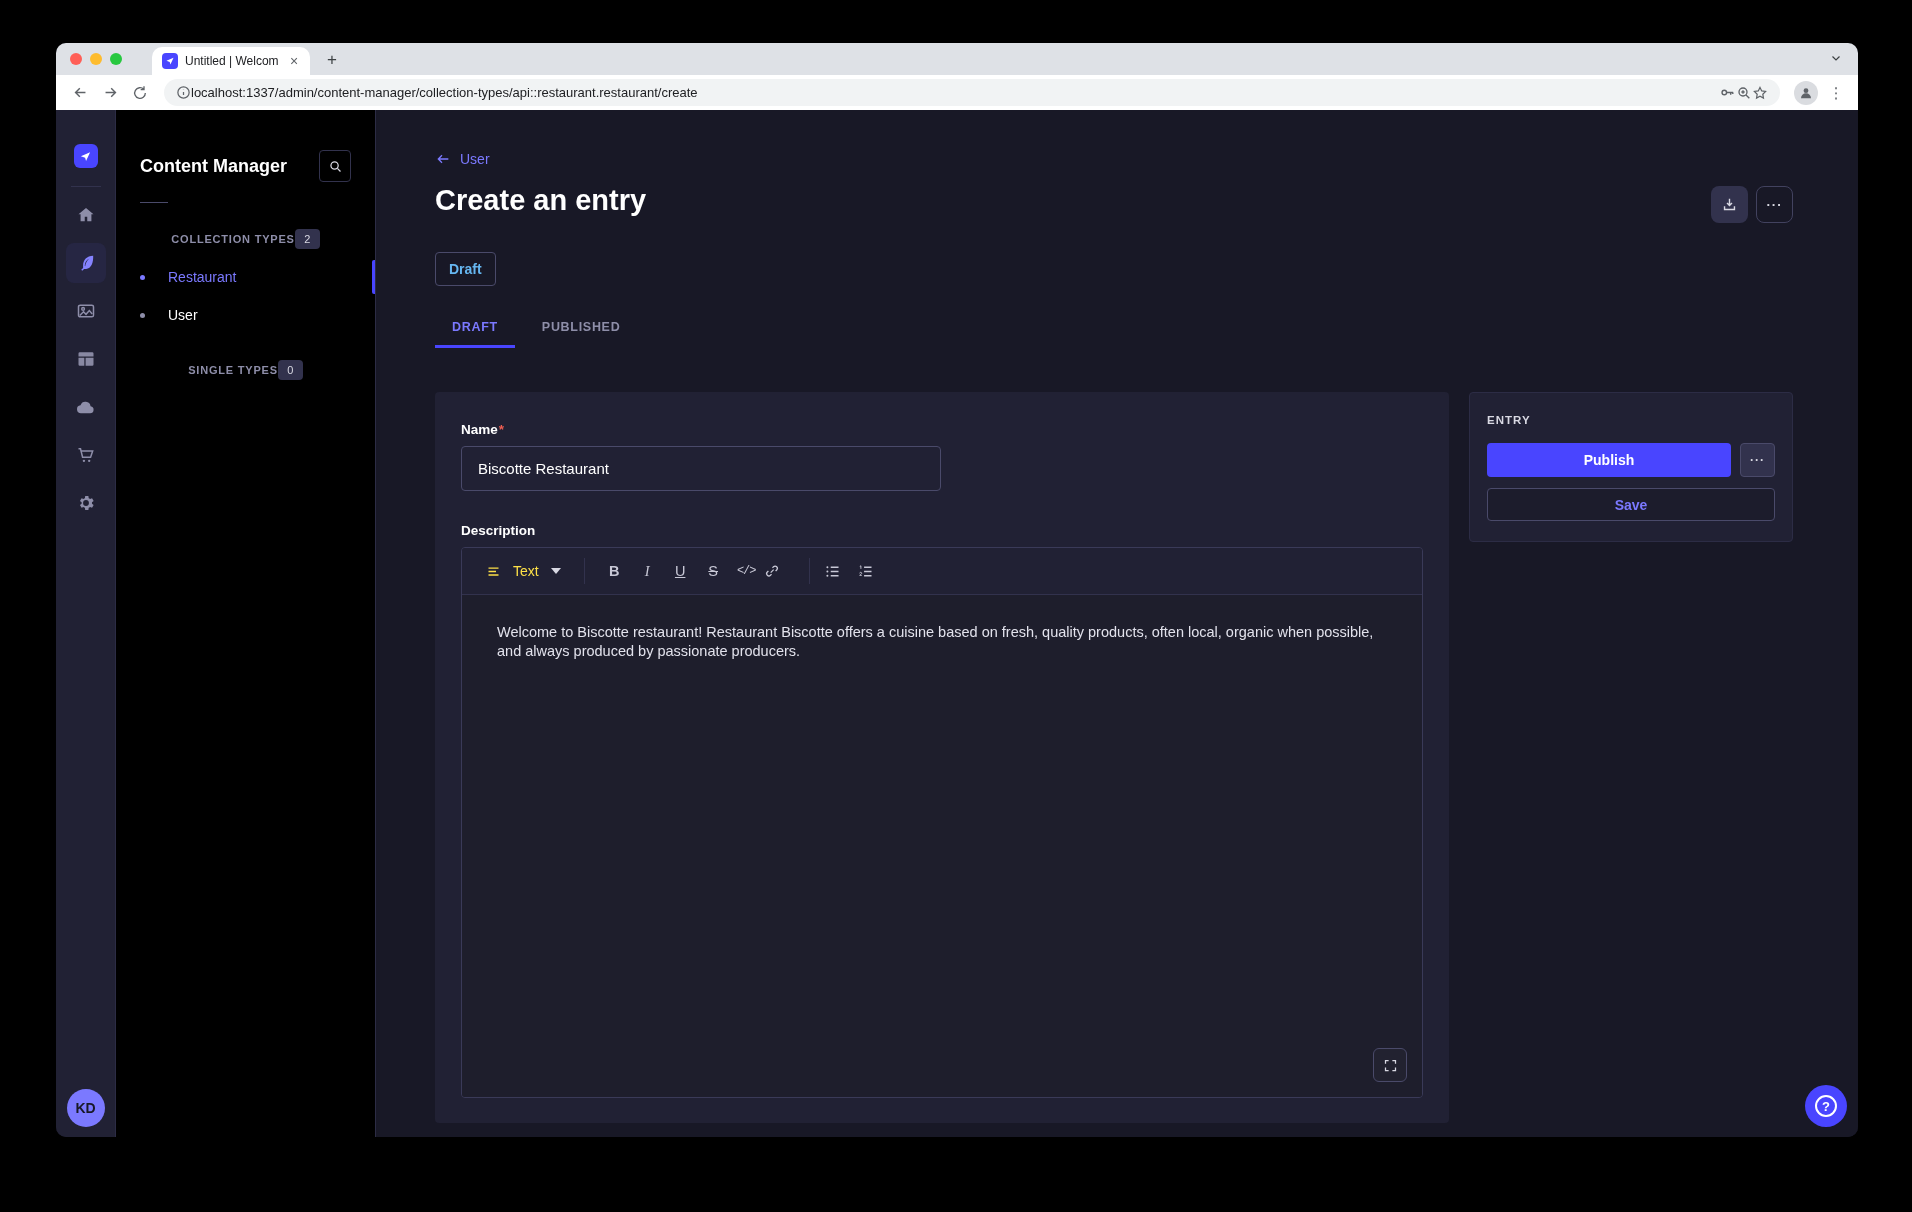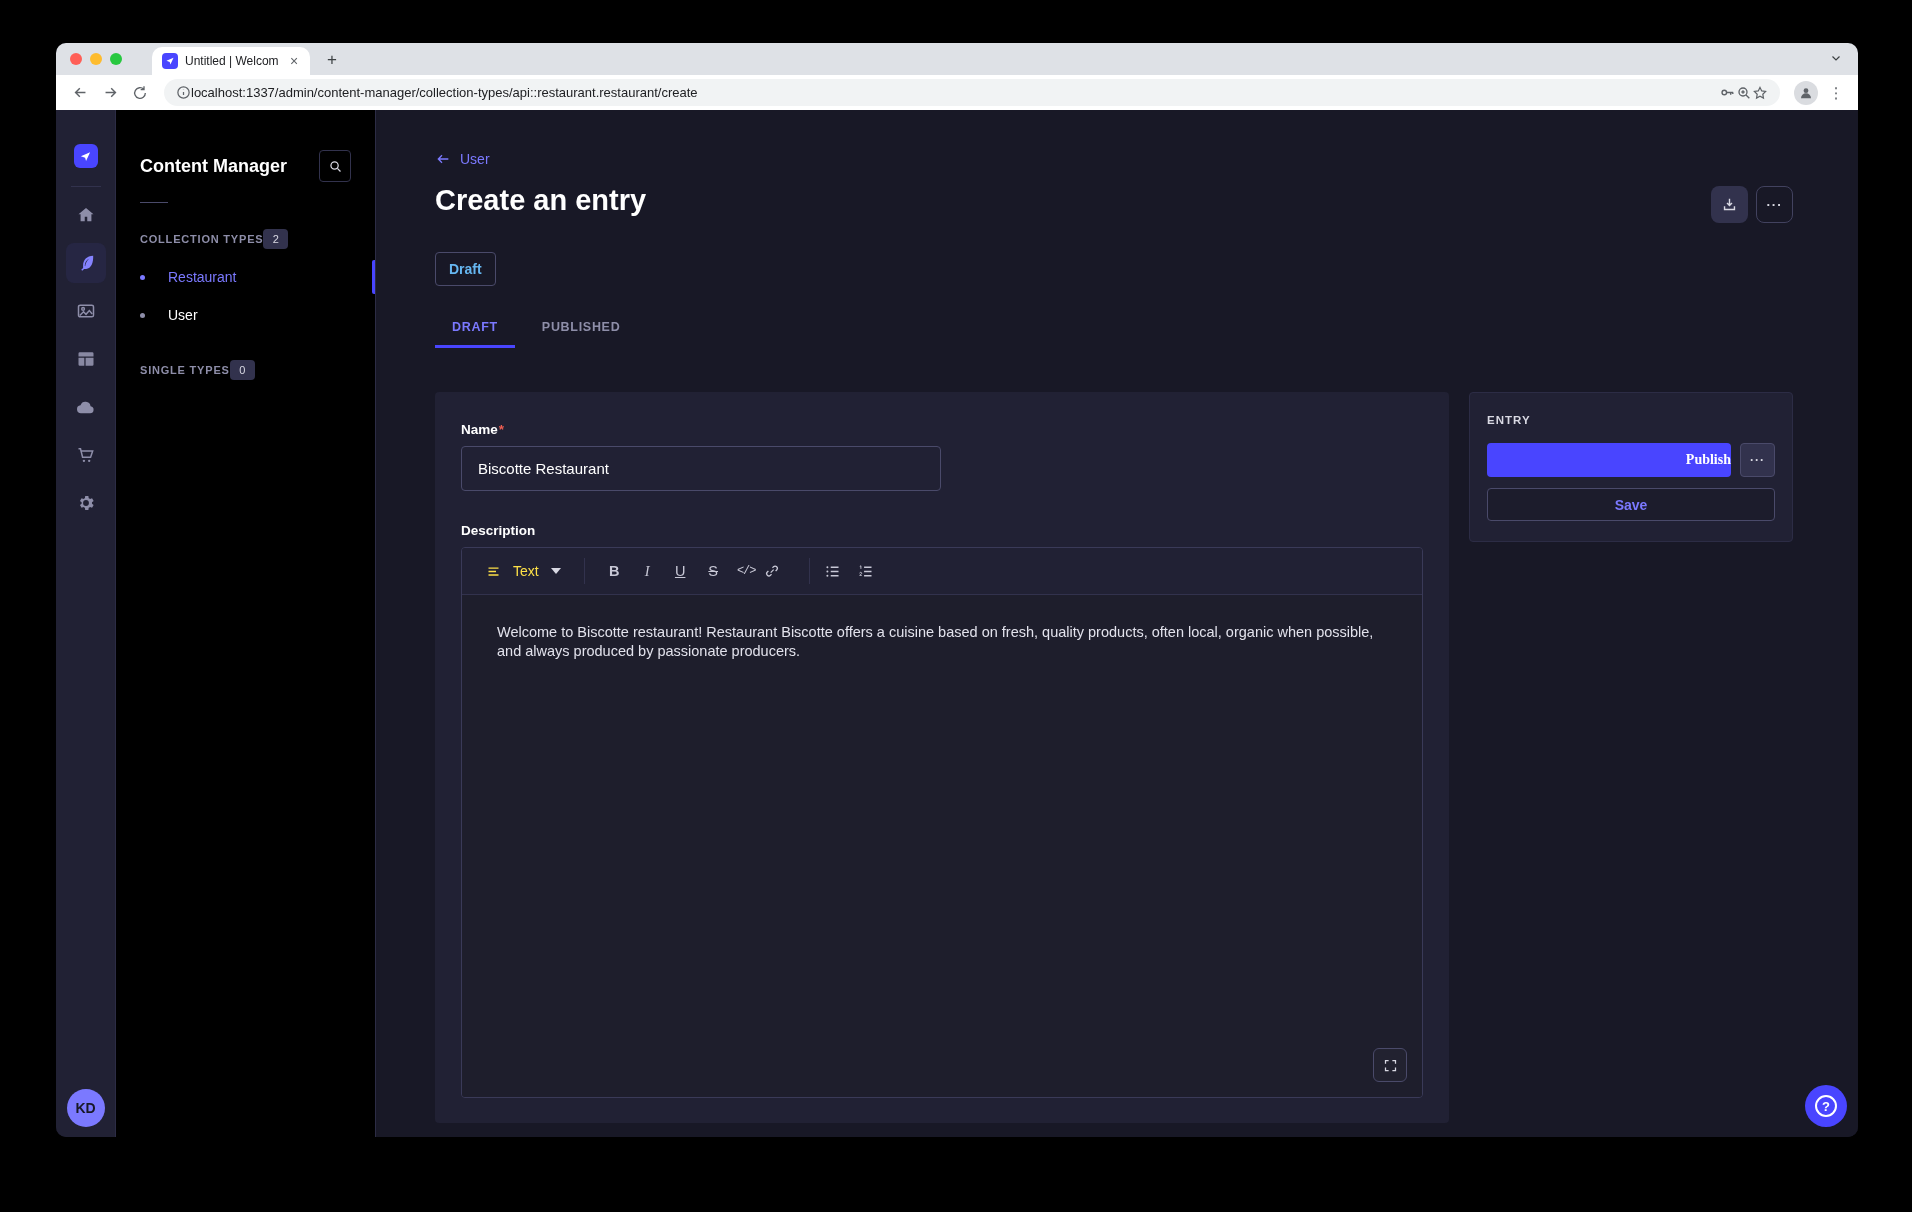--- a/index.html
+++ b/index.html
@@ -39,21 +39,21 @@
   .rail-btn:first-of-type { margin-top:12px; }
   .rail-btn.active { background:#262643; color:#8583ff; }
   .rail-spacer { flex:1; }
   .rail-avatar { width:38px; height:38px; border-radius:50%; background:#7b79ff; color:#181826; font-size:14px; font-weight:700; margin-bottom:10px; }
 
   .subnav { width:260px; background:#000000; border-right:1px solid #2c2c45; flex:none; }
   .subnav-head { display:flex; align-items:center; justify-content:space-between; padding:40px 24px 0 24px; }
   .subnav-title { font-size:18px; font-weight:700; color:#fff; }
   .subnav-search { width:32px; height:32px; border:1px solid #32324d; border-radius:4px; color:#d9d9e3; background:transparent; }
   .subnav-divider { width:28px; height:1px; background:#4a4a6a; margin:20px 0 0 24px; }
-  .section-row { display:flex; align-items:center; justify-content:flex-start; padding:0 24px; margin-top:26px; }
+  .section-row { display:flex; align-items:center; justify-content:center; padding:0 24px; margin-top:26px; }
   .section-label { font-size:11px; font-weight:700; letter-spacing:.8px; color:#8e8ea9; }
   .count-badge { min-width:25px; height:20px; background:#32324d; border-radius:4px; color:#d9d9e3; font-size:11px; padding:0 7px; }
   .subnav-items { margin-top:9px; }
   .subnav-item { display:flex; align-items:center; gap:23px; height:38px; padding:0 24px; font-size:14px; color:#fff; position:relative; }
   .bullet { width:5px; height:5px; border-radius:50%; background:#8e8ea9; flex:none; }
   .subnav-item.active { color:#7b79ff; }
   .subnav-item.active .bullet { background:#7b79ff; }
   .subnav-item.active::after { content:""; position:absolute; right:0; top:2px; bottom:2px; width:3px; background:#4945ff; border-radius:2px 0 0 2px; }
 
   
@@ -87,21 +87,21 @@
   .tb-btn.underline { text-decoration:underline; }
   .tb-btn.strike { text-decoration:line-through; }
   .tb-btn.code { font-family:"Liberation Mono", monospace; font-size:12px; letter-spacing:-1px; }
   .editor-body { flex:1; background:#1e1e2c; padding:28px 35px; }
   .editor-text { font-size:14.5px; line-height:19px; color:#e2e2ec; max-width:900px; }
   .expand-btn { position:absolute; right:15px; bottom:15px; width:34px; height:34px; border:1px solid #4a4a6a; border-radius:6px; background:rgba(255,255,255,.02); color:#d9d9e3; }
 
   .entry-panel { width:324px; background:#212134; border:1px solid #2c2c45; border-radius:4px; padding:21px 17px 20px; }
   .entry-title { font-size:11.5px; font-weight:700; letter-spacing:1px; color:#d9d9e3; margin-bottom:17px; }
   .entry-row { display:flex; gap:9px; }
-  .publish-btn { flex:1; height:34px; background:#4945ff; border:none; border-radius:4px; color:#fff; font-size:14px; font-weight:600; font-family:Liberation Serif, serif;text-align:right; }
+  .publish-btn { flex:1; height:34px; background:#4945ff; border:none; border-radius:4px; color:#fff; font-size:14px; font-weight:600; font-family:Liberation Sans, sans-serif; }
   .entry-more { width:35px; height:34px; background:#32324d; border:1px solid #4a4a6a; border-radius:4px; color:#d9d9e3; font-size:12px; font-weight:700; letter-spacing:1px; }
   .save-btn { margin-top:11px; width:100%; height:33px; background:#1c1c2c; border:1px solid #4a4a6a; border-radius:4px; color:#7b79ff; font-size:14px; font-weight:600; font-family:"Liberation Sans", sans-serif; }
 
   .help-fab { position:absolute; right:11px; bottom:10px; width:42px; height:42px; border-radius:50%; background:#4945ff; border:none; }
   .help-ring { width:22px; height:22px; border:2px solid #fff; border-radius:50%; color:#fff; font-size:13px; font-weight:700; }
 
   svg { display:block; }
 </style>
 </head>
 <body>

